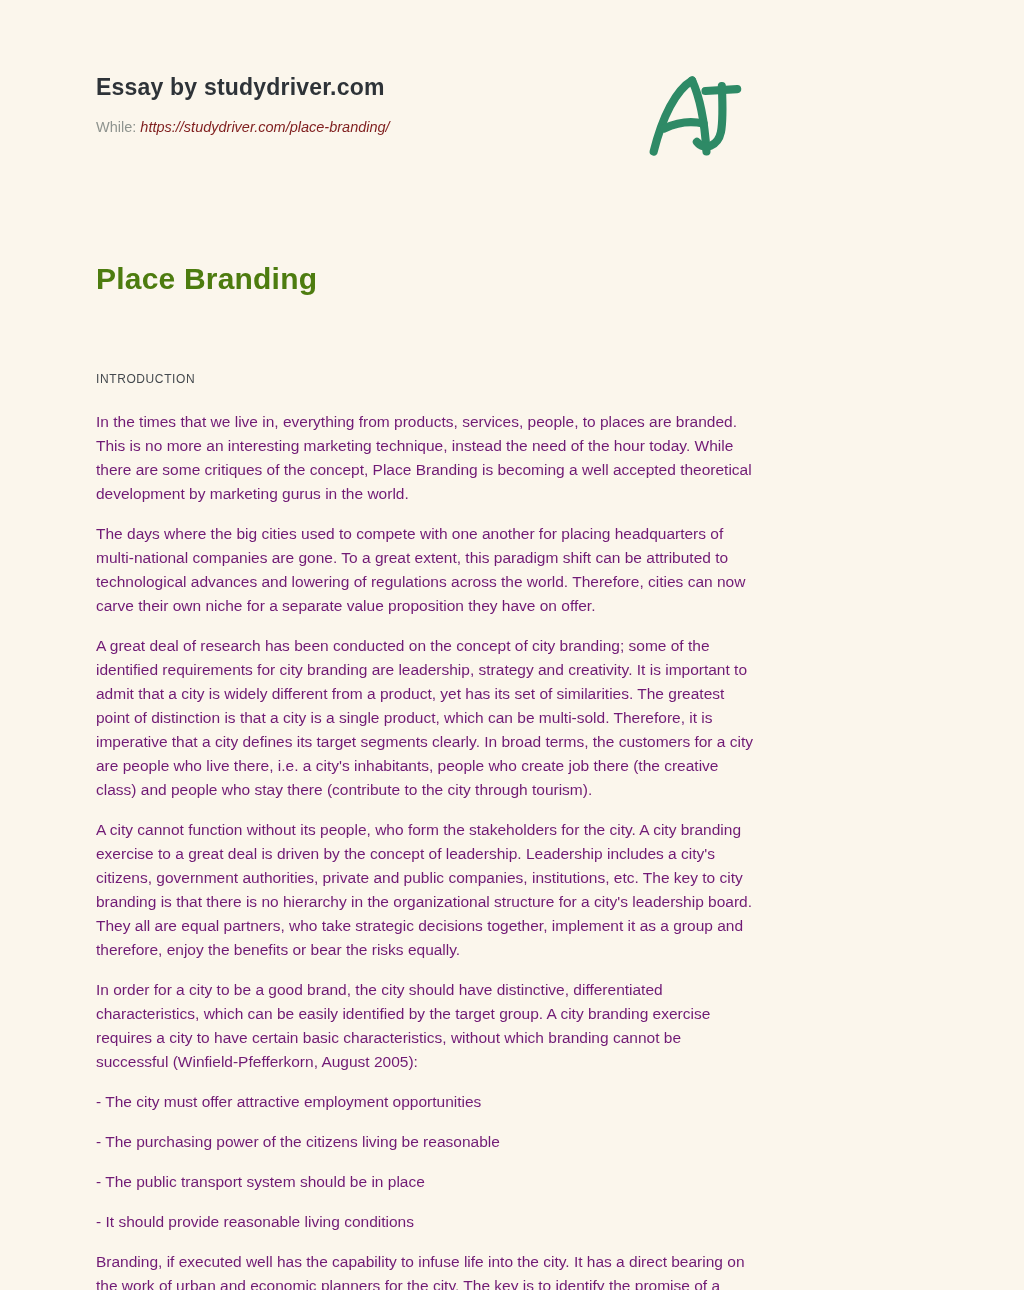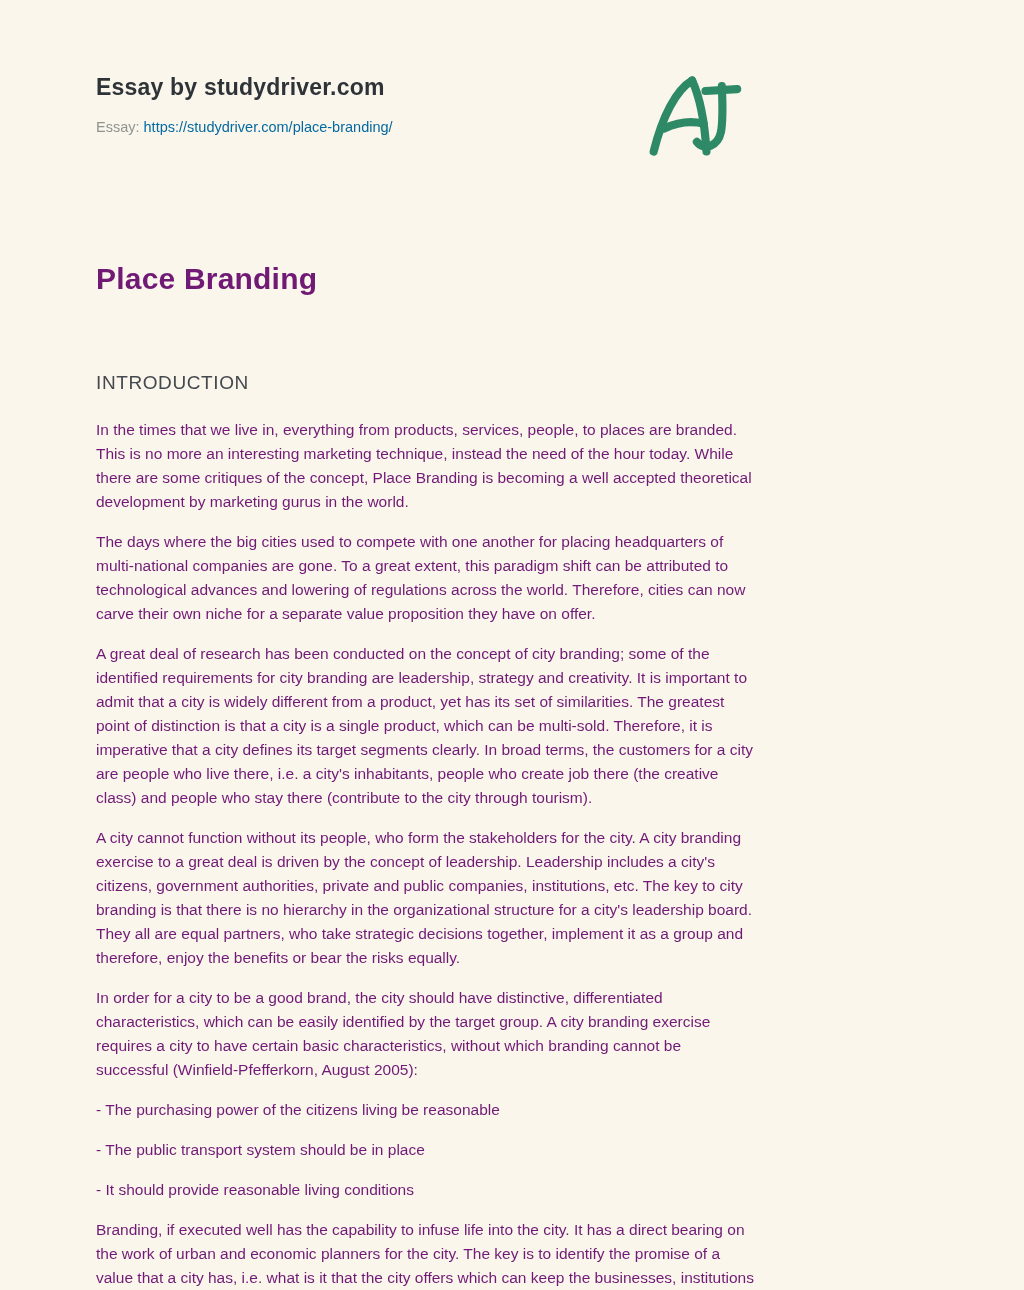--- a/index.html
+++ b/index.html
@@ -32,41 +32,42 @@
     color: #2e3338;
     margin: 0 0 18px 0;
     letter-spacing: 0.2px;
   }
   .source {
     font-size: 14.5px;
     color: #8f948f;
     margin: 0;
   }
   .source a {
-    color: #0369a1;
+    color: #7f1d1d;
     text-decoration: none;
+    font-style: italic;
   }
   .logo {
     margin-top: -4px;
     margin-right: 14px;
   }
   .logo svg {
     width: 96px;
     height: 90px;
     display: block;
   }
   .doc-title {
     font-size: 30px;
     font-weight: 700;
-    color: #701a75;
+    color: #4d7c0f;
     margin: 102px 0 0 0;
     letter-spacing: 0.2px;
   }
   .section-heading {
-    font-size: 19px;
+    font-size: 12px;
     font-weight: 400;
     color: #44494e;
     letter-spacing: 0.6px;
     margin: 76px 0 24px 0;
   }
   p.body, p.bullet {
     font-size: 15.5px;
     line-height: 24px;
     margin: 0 0 16px 0;
     color: #701a75;
@@ -80,21 +81,21 @@
 </style>
 </head>
 <body>
 
 <div class="page">
 
   <header class="top">
     <div class="head-left">
       <h1 class="site-title">Essay by studydriver.com</h1>
       <p class="source">
-        <span>Essay:</span>
+        <span>While:</span>
         <a href="#">https://studydriver.com/place-branding/</a>
       </p>
     </div>
     <div class="logo">
       <svg viewBox="0 0 100 92" fill="none" stroke="#2e8a66" stroke-width="8.5" stroke-linecap="round" stroke-linejoin="round" aria-hidden="true">
         <path d="M8 84 C17 48 31 20 48 10"></path>
         <path d="M48 10 C56 27 61 52 63 84"></path>
         <path d="M19 60 C34 53 48 52 60 55"></path>
         <path d="M79 16 C80 38 80 54 78 64 C75 78 61 84 53 74"></path>
         <path d="M62 21 L95 19"></path>
@@ -108,20 +109,21 @@
 
     <div id="paragraphs">
         <p class="body">In the times that we live in, everything from products, services, people, to places are branded. This is no more an interesting marketing technique, instead the need of the hour today. While there are some critiques of the concept, Place Branding is becoming a well accepted theoretical development by marketing gurus in the world.</p>
         <p class="body">The days where the big cities used to compete with one another for placing headquarters of multi-national companies are gone. To a great extent, this paradigm shift can be attributed to technological advances and lowering of regulations across the world. Therefore, cities can now carve their own niche for a separate value proposition they have on offer.</p>
         <p class="body">A great deal of research has been conducted on the concept of city branding; some of the identified requirements for city branding are leadership, strategy and creativity. It is important to admit that a city is widely different from a product, yet has its set of similarities. The greatest point of distinction is that a city is a single product, which can be multi-sold. Therefore, it is imperative that a city defines its target segments clearly. In broad terms, the customers for a city are people who live there, i.e. a city's inhabitants, people who create job there (the creative class) and people who stay there (contribute to the city through tourism).</p>
         <p class="body">A city cannot function without its people, who form the stakeholders for the city. A city branding exercise to a great deal is driven by the concept of leadership. Leadership includes a city's citizens, government authorities, private and public companies, institutions, etc. The key to city branding is that there is no hierarchy in the organizational structure for a city's leadership board. They all are equal partners, who take strategic decisions together, implement it as a group and therefore, enjoy the benefits or bear the risks equally.</p>
         <p class="body">In order for a city to be a good brand, the city should have distinctive, differentiated characteristics, which can be easily identified by the target group. A city branding exercise requires a city to have certain basic characteristics, without which branding cannot be successful (Winfield-Pfefferkorn, August 2005):</p>
       </div>
 
     <div id="bullets">
+        <p class="bullet">- The city must offer attractive employment opportunities</p>
         <p class="bullet">- The purchasing power of the citizens living be reasonable</p>
         <p class="bullet">- The public transport system should be in place</p>
         <p class="bullet">- It should provide reasonable living conditions</p>
       </div>
 
     <div id="closing">
       <p class="body">Branding, if executed well has the capability to infuse life into the city. It has a direct bearing on the work of urban and economic planners for the city. The key is to identify the promise of a value that a city has, i.e. what is it that the city offers which can keep the businesses, institutions and residents attracted and interested in the city (Gelder &amp; Roberts, Branding Bring Life to a City, 20</p>
     </div>
   </main>
 

